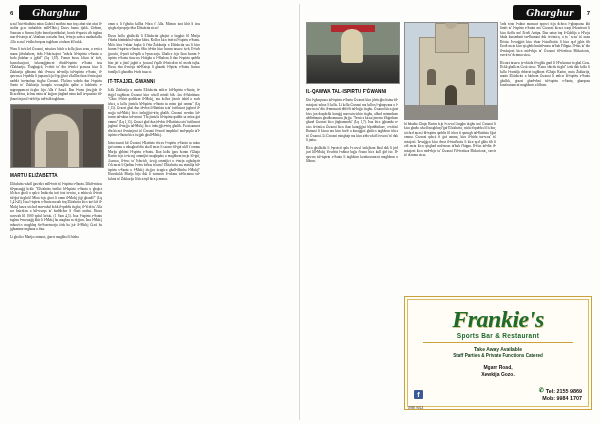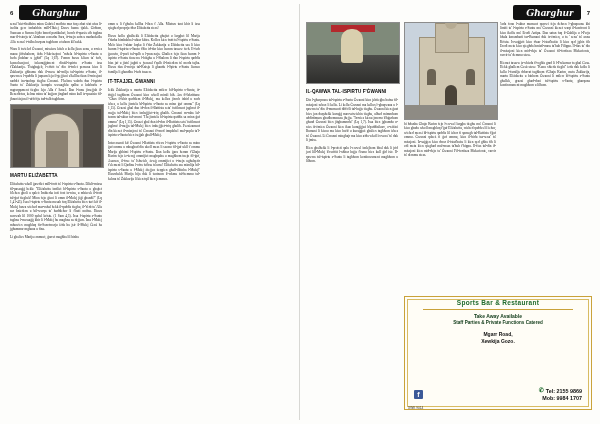--- a/index.html
+++ b/index.html
@@ -329,20 +329,21 @@
     <p>bi ħdanha Għajn Karim fejn l-ewwel laqgħa tiegħu ma' Ġwanni li kien għadu wkoll magħluq f'ġuf Eliżabetta, wieħed qaddes lil ieħor, wieħed messi bl-ispirtu qaddis lil ieħor fi spmegħ tal-Battista f'ġuf ommu. Ġwanni qabeż fi ġuf ommu, kien il-bidu tas-sena' ta' missjoni. Is-saġġen kien dwar il-istat'ħużu li kien qed għha fih li odi meta kien qiegħad mal-mass ta'huh f'ħippu. Il-fias tal-din ił-missjoni kien mid-dejn ta' Ġwanni Fil-fortizza Makerionte, carcir ta' demmu stess.</p>
   </div>
 
   <div class="col c6" style="width:90px;">
     <p>'izda fonn l-aktar mument qawwi fejn deħren l-għaqnuna kbi limiti ta' l-ispirtu s-Santu ma' Ġwanni kienet waqt il-konfront li kien ikollu ma' Erodi Antipa. Dan satan fuq il-Gaħlija u l-Perja bħala kmandanti tar-Rumani dak iz-żmien, u ta ' sena' ta' anna Kristu. Is-suġġett kien dwar l-istat'ħużin li kien qed jgħix fih Erodi meta kien qiegħda ħmistl-mass ta'ħuh Filippu. Il-fias ta' din il-missjoni kien mid-dejn ta' Ġwanni fil-fortizza Makerionte, carcir ta' demmu stess.</p>
     <p>Kiemet tassew is-xhieda fl-ogħla grad li l-Prekursur ta ghal Gesu. Hekk ghallem Ġesù stess: "Kunu xhieda tiegħi" izda dak kollu li kellu l-familja ddorrat tagħhom f'Għajn Karim, meta Żakkarija, martu Eliżabetta u binhom Ġwanni li mtlew bl-ispirtu s-Santu għallek, grazzi għad-doni tal-ispirtu s-Santu, gharquna kontinwament magħhom u lilhom.</p>
   </div>
 
   <div class="ad">
     <div class="ad-inner">
+      <div class="ad-logo">Frankie's</div>
       <div class="ad-sub">Sports Bar &amp; Restaurant</div>
       <div class="ad-line"></div>
       <div class="ad-tag">Take Away Available</div>
       <div class="ad-tag2">Staff Parties &amp; Private Functions Catered</div>
       <div class="ad-addr">
         <div>Mgarr Road,</div>
         <div>Xewkija Gozo.</div>
       </div>
       <div class="ad-contact">
         <div class="ad-fb">f</div>

